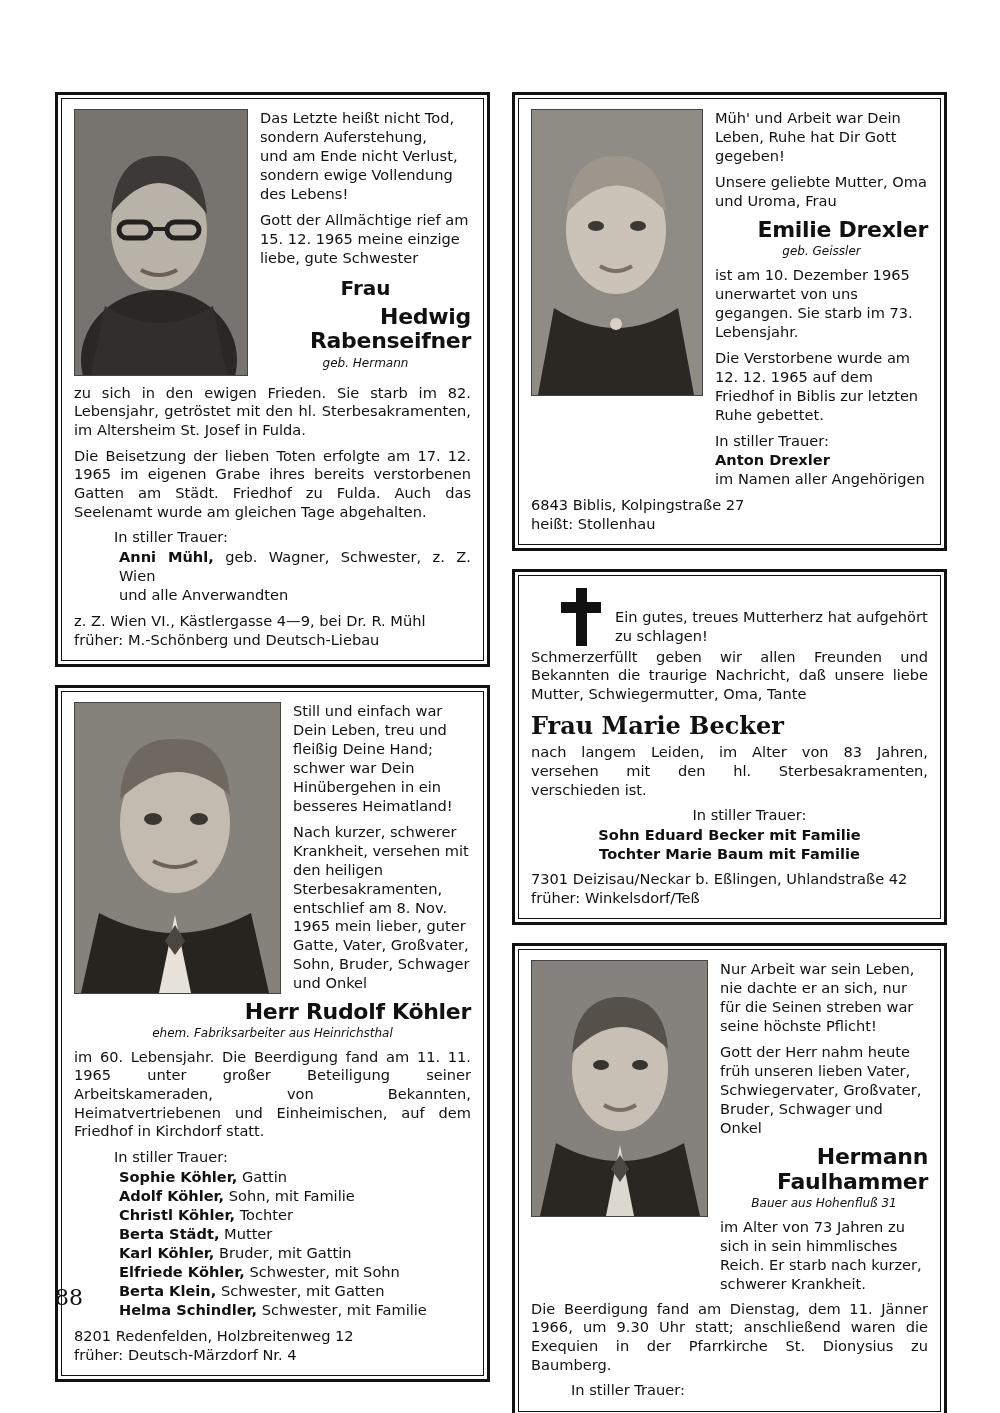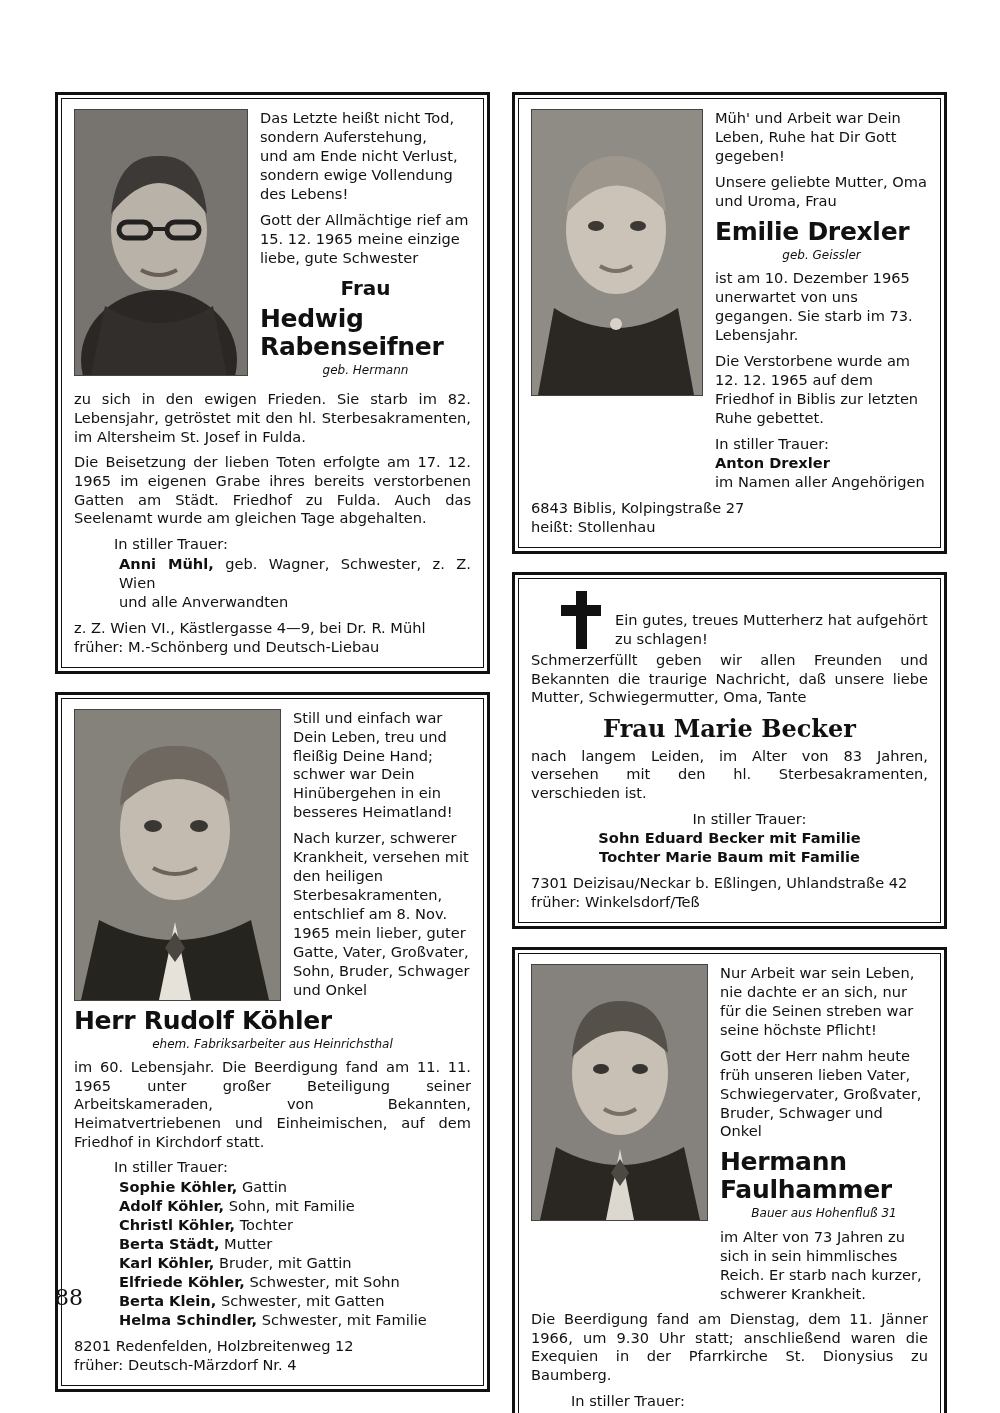--- a/index.html
+++ b/index.html
@@ -66,43 +66,42 @@
     flex: 1 1 auto;
     font-size: 14.6px;
     line-height: 1.3;
   }
   .photo-text p { margin: 0 0 7px 0; }
   .photo-text p:last-child { margin-bottom: 0; }
 
   .name-big {
     font-family: "DejaVu Sans", sans-serif;
     font-weight: bold;
-    font-size: 25px;
-    text-align: left;
+    font-size: 22px;
+    text-align: right;
     letter-spacing: -0.3px;
     margin: 4px 0 2px 0;
     line-height: 1.12;
   }
   .name-med {
     font-weight: bold;
     font-size: 20px;
     text-align: center;
     margin: 3px 0 1px 0;
   }
   .name-sub {
     text-align: center;
     font-size: 12px;
     margin: 0 0 6px 0;
     font-style: italic;
   }
   .name-serif {
     font-family: "DejaVu Serif", serif;
     font-weight: bold;
     font-size: 24px;
-    text-align: center;
     margin: 5px 0 2px 0;
   }
   .centered { text-align: center; }
   .indent-s { padding-left: 40px; }
   .mourn-label { margin: 6px 0 1px 0; }
   .mourn-list { padding-left: 45px; }
   .mourn-list div { line-height: 1.3; }
   .bold { font-weight: bold; }
   .addr { margin-top: 7px; }
   .addr div { line-height: 1.3; }

